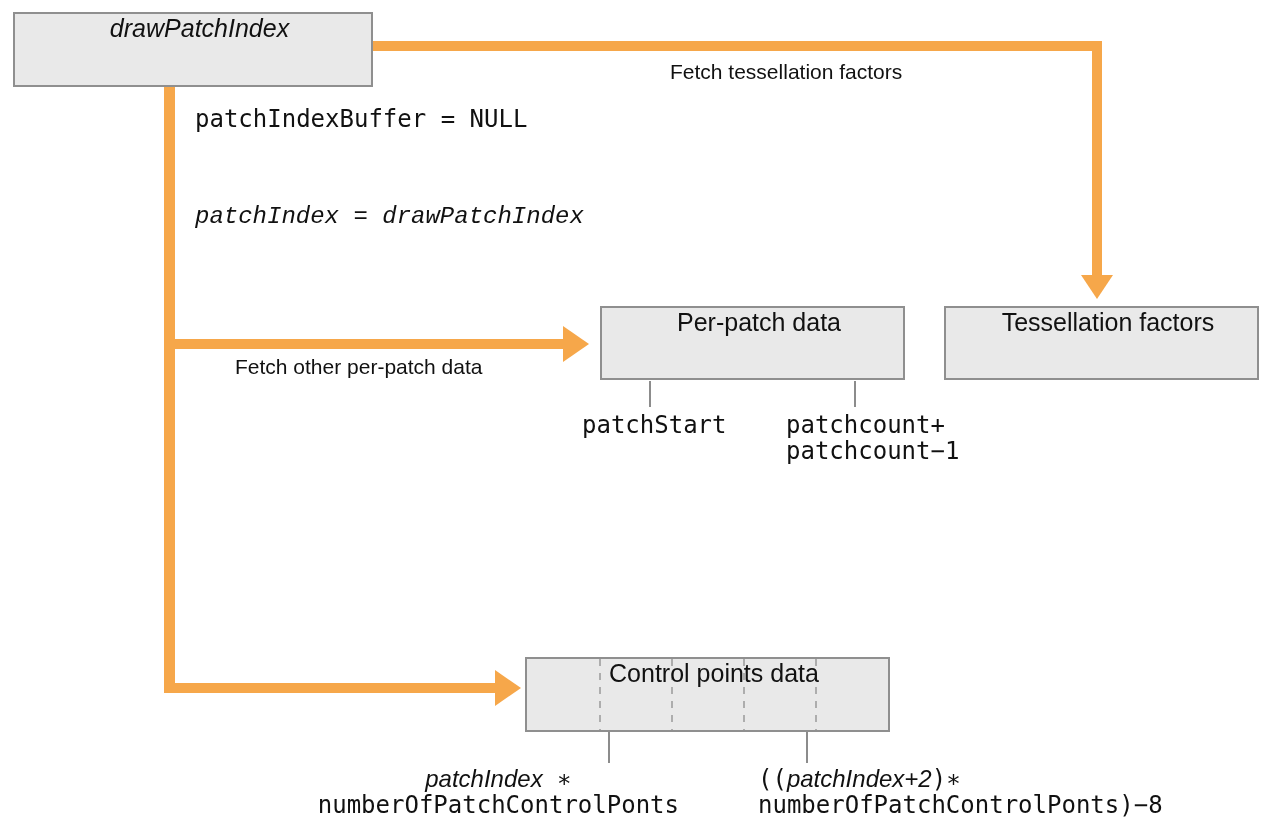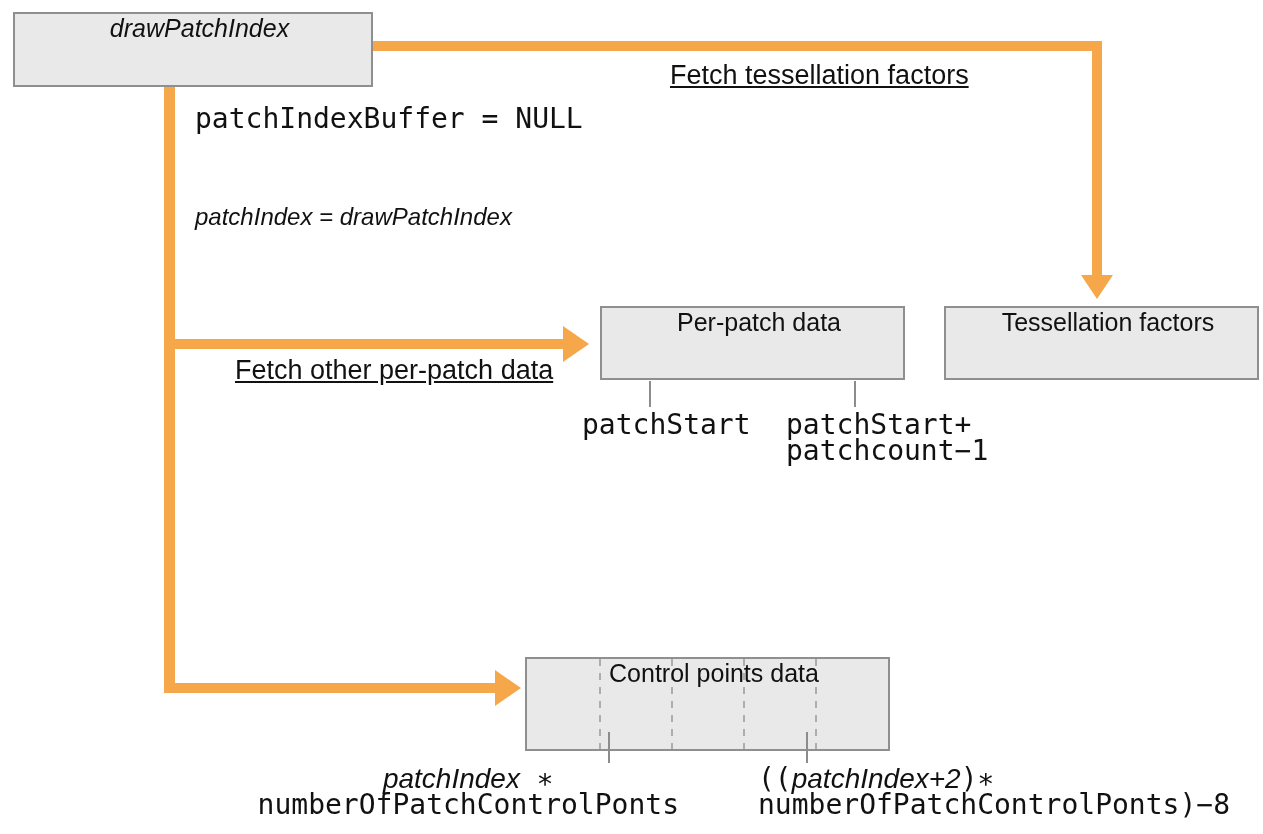--- a/index.html
+++ b/index.html
@@ -45,28 +45,27 @@
     border-right:16px solid transparent;
     border-top:24px solid var(--arrow);
   }
   .head-right{
     border-top:18px solid transparent;
     border-bottom:18px solid transparent;
     border-left:26px solid var(--arrow);
   }
   .edge-label{
     position:absolute;
-    font-size:27px;
+    font-size:21px;
     white-space:nowrap;
-    text-decoration:underline;
   }
   .mono-block{
     position:absolute;
     font-family:"DejaVu Sans Mono", monospace;
-    font-size:28px;
+    font-size:24px;
     line-height:26px;
     white-space:nowrap;
   }
   .italic-sans{
     font-family:"Liberation Sans", sans-serif;
     font-style:italic;
   }
   .annotation-italic{
     position:absolute;
     font-size:24px;
@@ -109,43 +108,43 @@
   </div>
 
   <div class="node" style="left:600px;top:306px;width:305px;height:74px;">
     <span>Per-patch data</span>
   </div>
 
   <div class="node" style="left:944px;top:306px;width:315px;height:74px;">
     <span>Tessellation factors</span>
   </div>
 
-  <div class="node" style="left:525px;top:657px;width:365px;height:94px;">
+  <div class="node" style="left:525px;top:657px;width:365px;height:75px;">
     <div class="dash-line" style="left:72px;"></div>
     <div class="dash-line" style="left:144px;"></div>
     <div class="dash-line" style="left:216px;"></div>
     <div class="dash-line" style="left:288px;"></div>
     <span style="position:relative;">Control points data</span>
   </div>
 
   <div class="edge-label" style="left:670px;top:60px;">Fetch tessellation factors</div>
 
   <div class="edge-label" style="left:235px;top:355px;">Fetch other per-patch data</div>
 
   <div class="mono-block" style="left:195px;top:106px;">patchIndexBuffer = NULL</div>
 
-  <div class="annotation-italic" style="left:195px;top:203px;">patchIndex = drawPatchIndex</div>
+  <div class="annotation-italic" style="left:195px;top:203px;font-family:Liberation Mono, monospace;">patchIndex = drawPatchIndex</div>
 
   <div class="tick" style="left:649px;top:381px;height:26px;"></div>
   <div class="tick" style="left:854px;top:381px;height:26px;"></div>
 
   <div class="mono-block" style="left:582px;top:412px;">patchStart</div>
 
   <div class="mono-block" style="left:786px;top:412px;">
-    <div>patchStart+</div>
+    <div>patchcount+</div>
     <div>patchcount−1</div>
   </div>
 
   <div class="tick" style="left:608px;top:732px;height:31px;"></div>
   <div class="tick" style="left:806px;top:732px;height:31px;"></div>
 
   <div class="mono-block align-right" style="right:584px;top:766px;">
     <div><span class="italic-sans">patchIndex</span><span> ∗</span></div>
     <div>numberOfPatchControlPonts</div>
   </div>

